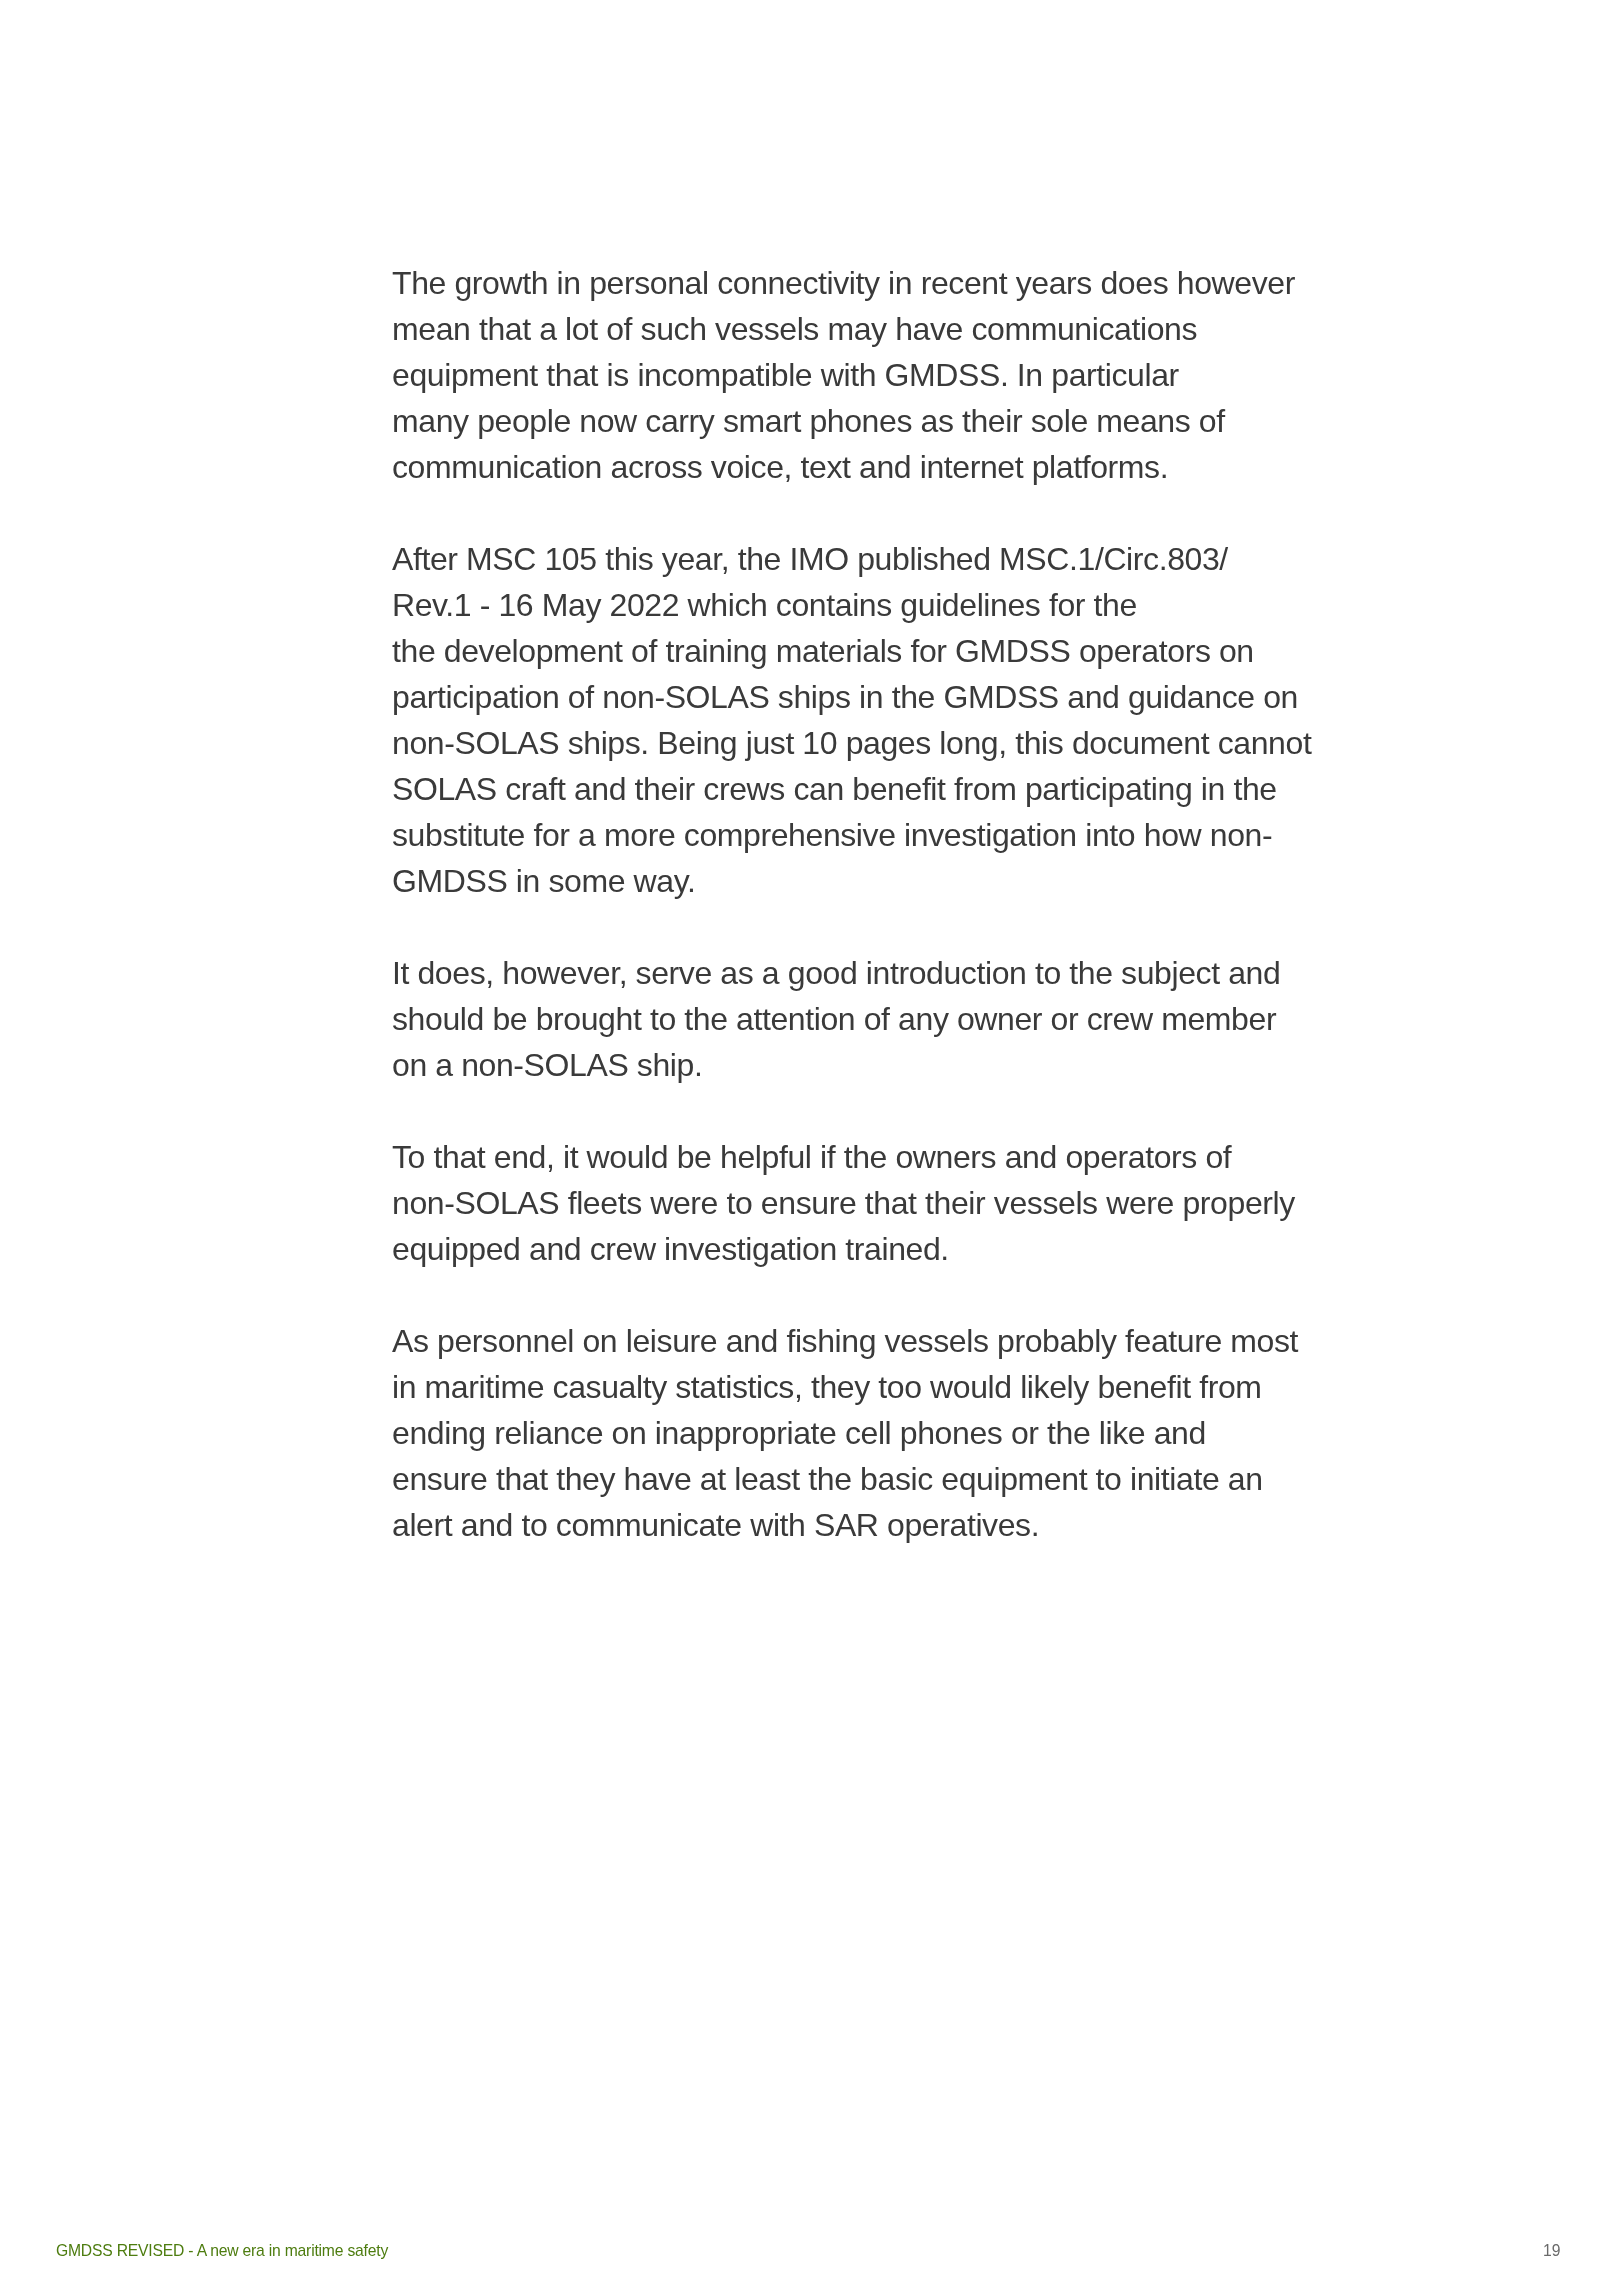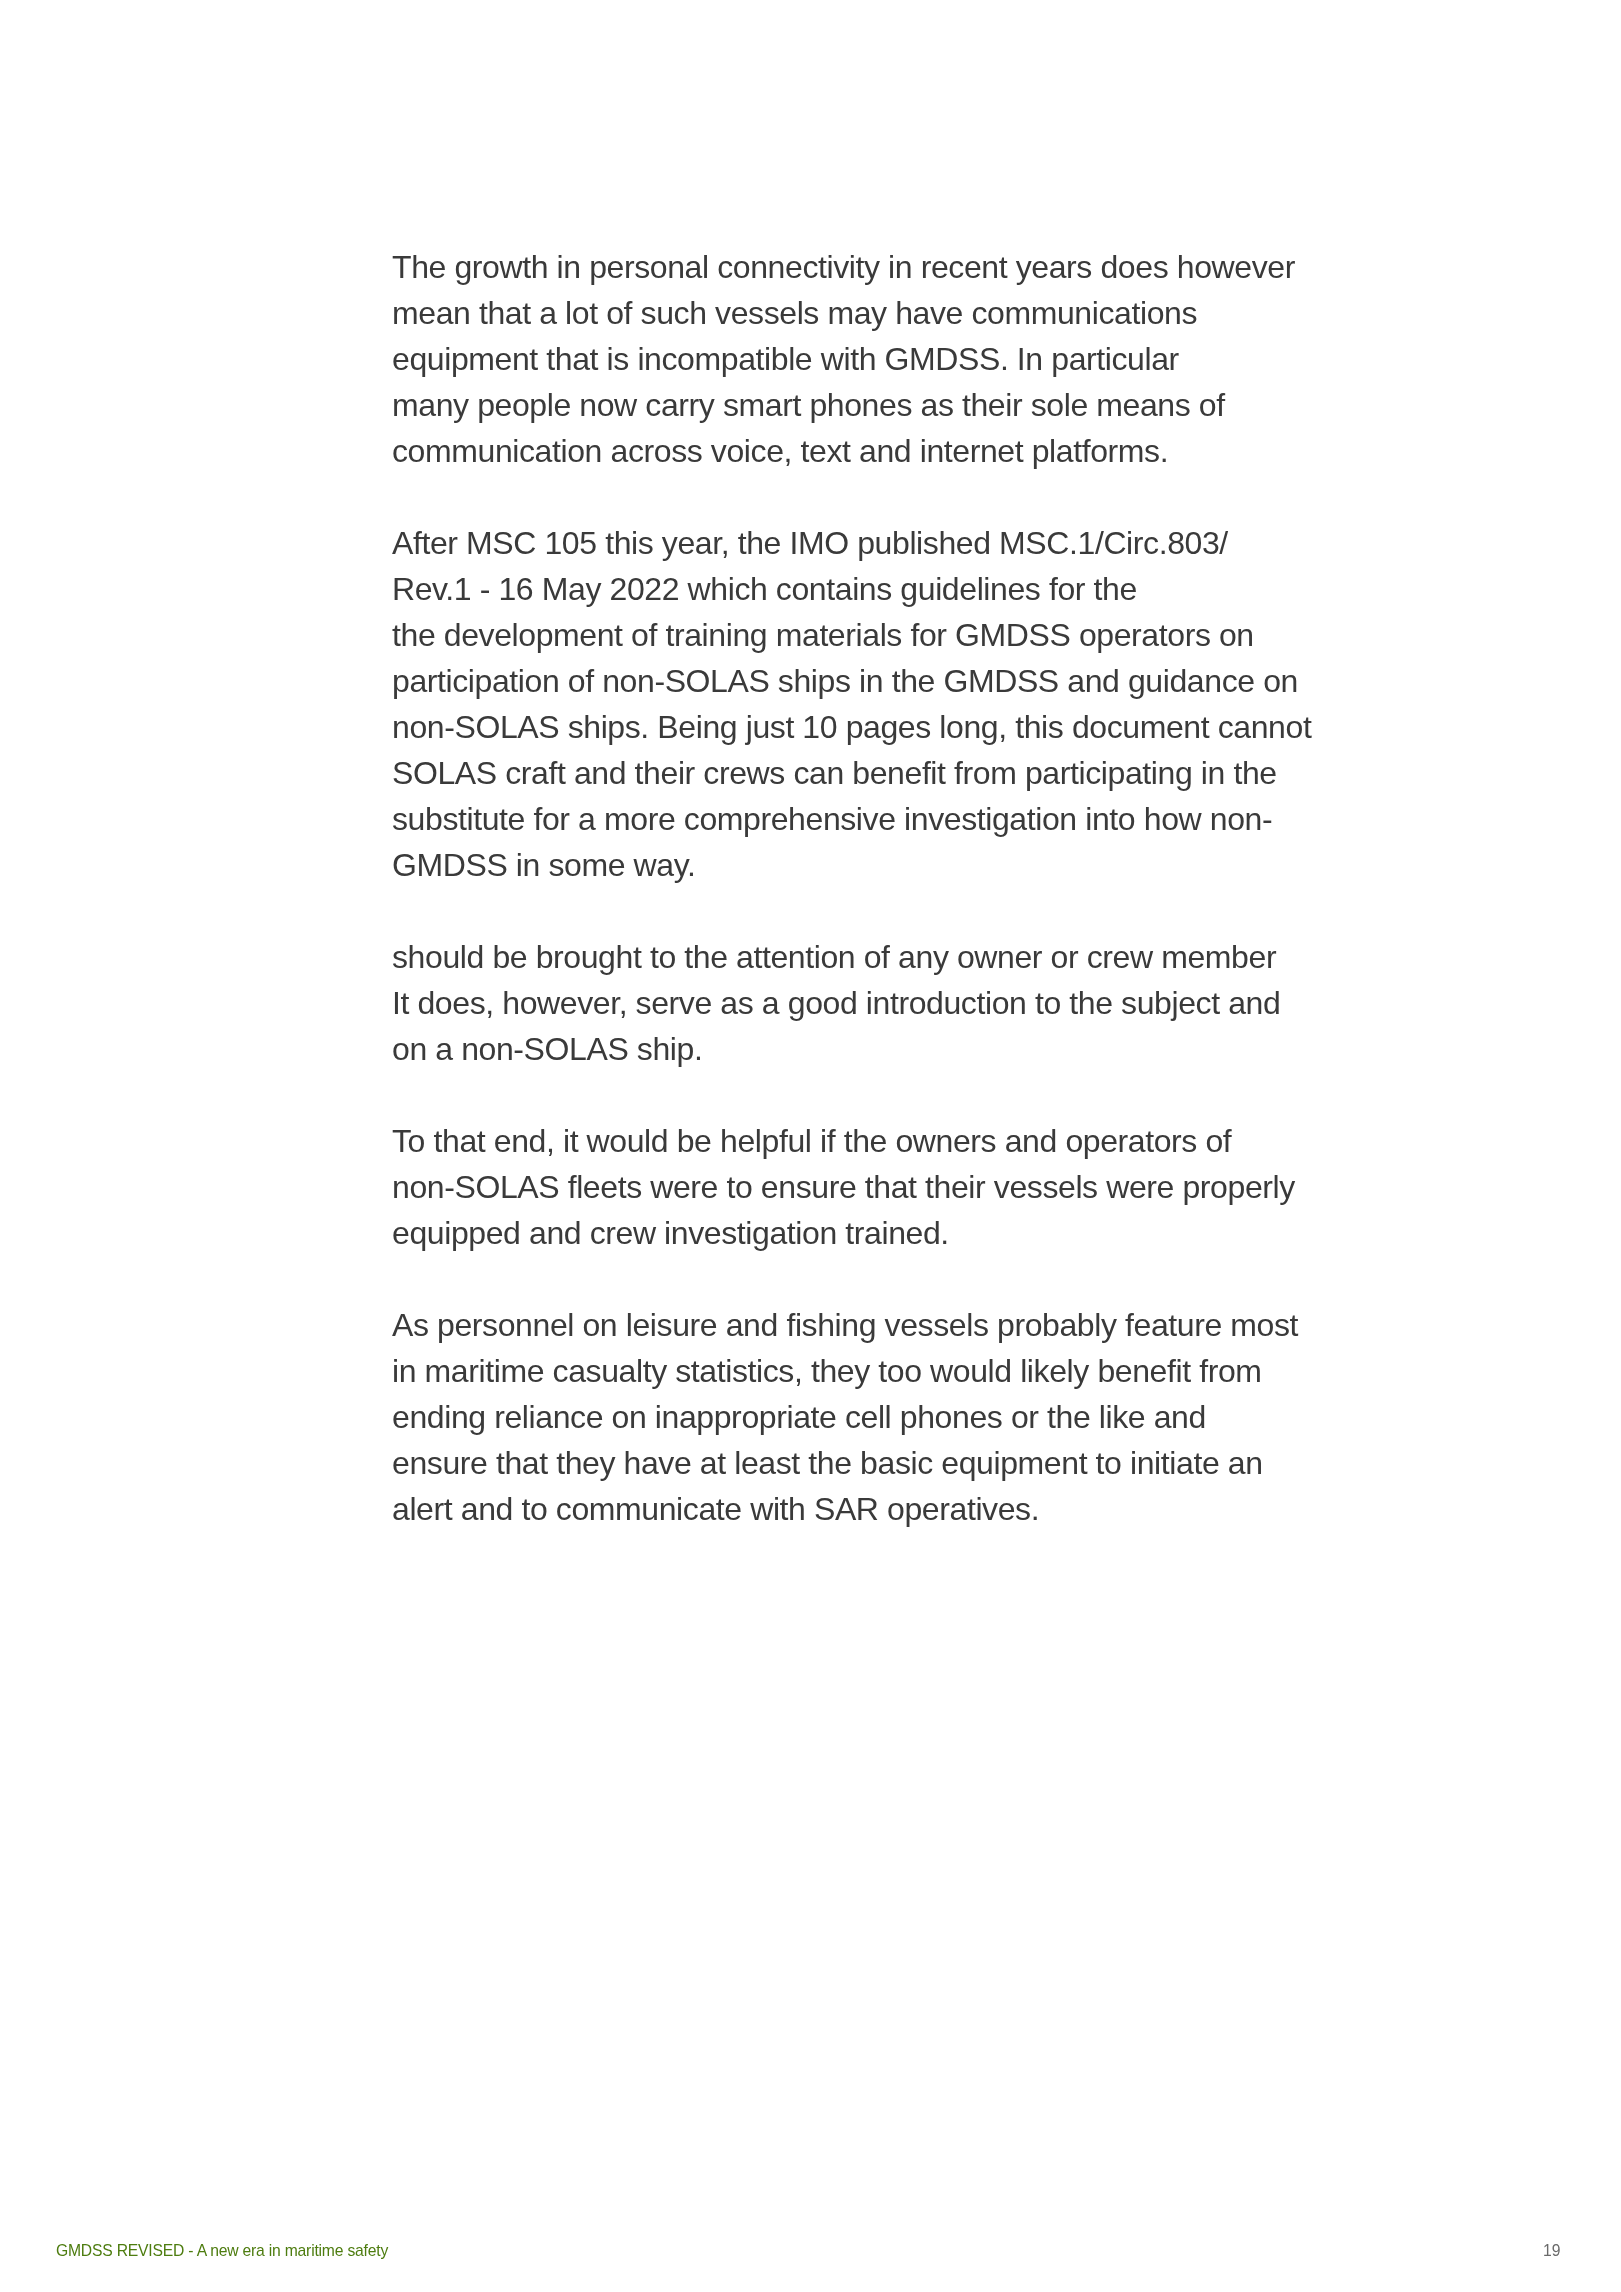--- a/index.html
+++ b/index.html
@@ -16,21 +16,21 @@
     .page {
       position: absolute;
       left: 0; top: 0;
       width: 1621px;
       height: 2293px;
       background: #ffffff;
     }
     .body-text {
       position: absolute;
       left: 392px;
-      top: 244px;
+      top: 260px;
       width: 1078px;
       font-family: "Liberation Sans", sans-serif;
       font-size: 32px;
       line-height: 46px;
       color: #3a3a3a;
       letter-spacing: -0.4px;
     }
     .para {
       margin: 0 0 46px 0;
     }
@@ -77,22 +77,22 @@
       <span class="line">Rev.1 - 16 May 2022 which contains guidelines for the</span>
       <span class="line">the development of training materials for GMDSS operators on</span>
       <span class="line">participation of non-SOLAS ships in the GMDSS and guidance on</span>
       <span class="line">non-SOLAS ships. Being just 10 pages long, this document cannot</span>
       <span class="line">SOLAS craft and their crews can benefit from participating in the</span>
       <span class="line">substitute for a more comprehensive investigation into how non-</span>
       <span class="line">GMDSS in some way.</span>
     </p>
 
     <p class="para">
+      <span class="line">It does, however, serve as a good introduction to the subject and</span>
       <span class="line">should be brought to the attention of any owner or crew member</span>
-      <span class="line">It does, however, serve as a good introduction to the subject and</span>
       <span class="line">on a non-SOLAS ship.</span>
     </p>
 
     <p class="para">
       <span class="line">To that end, it would be helpful if the owners and operators of</span>
       <span class="line">non-SOLAS fleets were to ensure that their vessels were properly</span>
       <span class="line">equipped and crew investigation trained.</span>
     </p>
 
     <p class="para">

